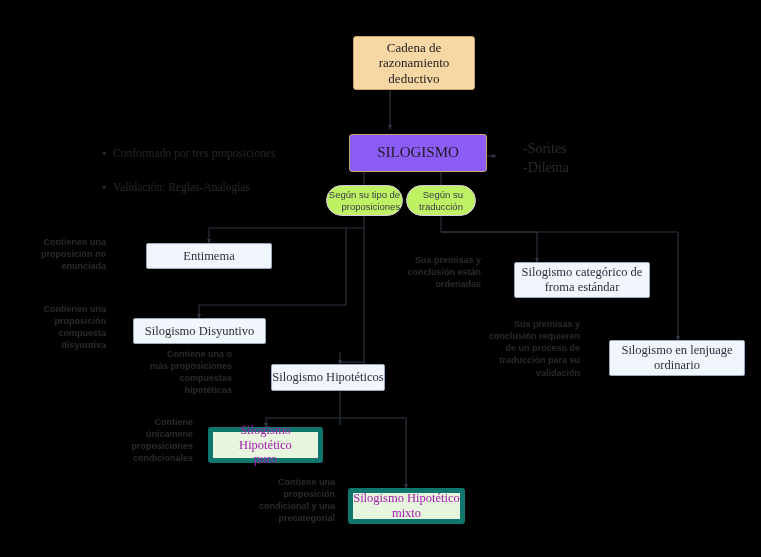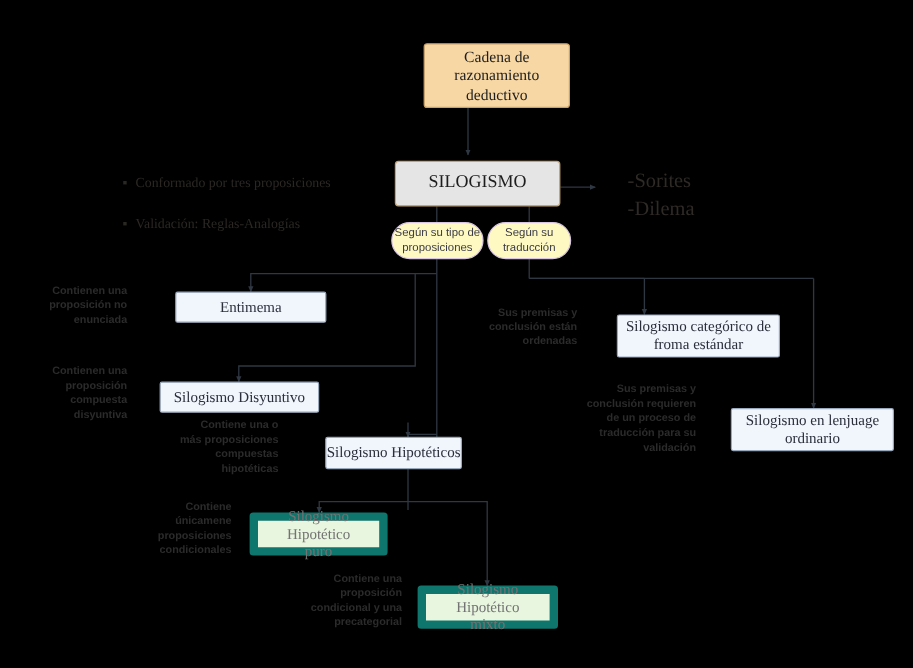--- a/index.html
+++ b/index.html
@@ -31,50 +31,52 @@
   
   .box-peach {
     background: #F7D7A4;
     border: 1px solid #C9A368;
     border-radius: 3px;
     color: #1d1d1d;
     font-family: "Liberation Serif", serif;
     font-size: 13px;
   }
   .box-cream {
-    background: #e5e5e5;
+    background: #8b5cf6;
     border: 1px solid #C9A368;
     border-radius: 3px;
     color: #1d1d1d;
     font-family: "Liberation Serif", serif;
     font-size: 15px;
+    margin-left: 20px;
   }
   .box-blue {
     background: #F1F5FC;
     border: 1px solid #9AA8BC;
     border-radius: 2px;
     color: #2a2f3a;
     font-family: "Liberation Serif", serif;
     font-size: 12.5px;
   }
   .box-green {
     background: #E9F6DF;
-    border: 7px solid #0f766e;
+    border: 5px solid #0f766e;
     border-radius: 3px;
-    color: #737373;
+    color: #a21caf;
     font-family: "Liberation Serif", serif;
     font-size: 12.5px;
   }
   .oval-lilac {
-    background: #fef9c3;
+    background: #bef264;
     border: 1px solid #D8C6E0;
     border-radius: 40px;
     color: #3a3a46;
     font-family: "Liberation Sans", sans-serif;
     font-size: 9.5px;
+    text-align: right;
   }
 
   
   .annot {
     position: absolute;
     color: #2b2b2b;
     font-family: "Liberation Sans", sans-serif;
     font-size: 9px;
     font-weight: bold;
     line-height: 1.35;
@@ -102,21 +104,21 @@
   .bullets li::before {
     content: "\25AA";
     position: absolute;
     left: -11px;
     top: 0;
   }
   .sidetext {
     position: absolute;
     color: #2e2a26;
     font-family: "Liberation Serif", serif;
-    font-size: 17px;
+    font-size: 14px;
     line-height: 1.35;
     white-space: pre-line;
   }
 
   
   svg.wires {
     position: absolute;
     left: 0; top: 0;
     width: 761px;
     height: 557px;

